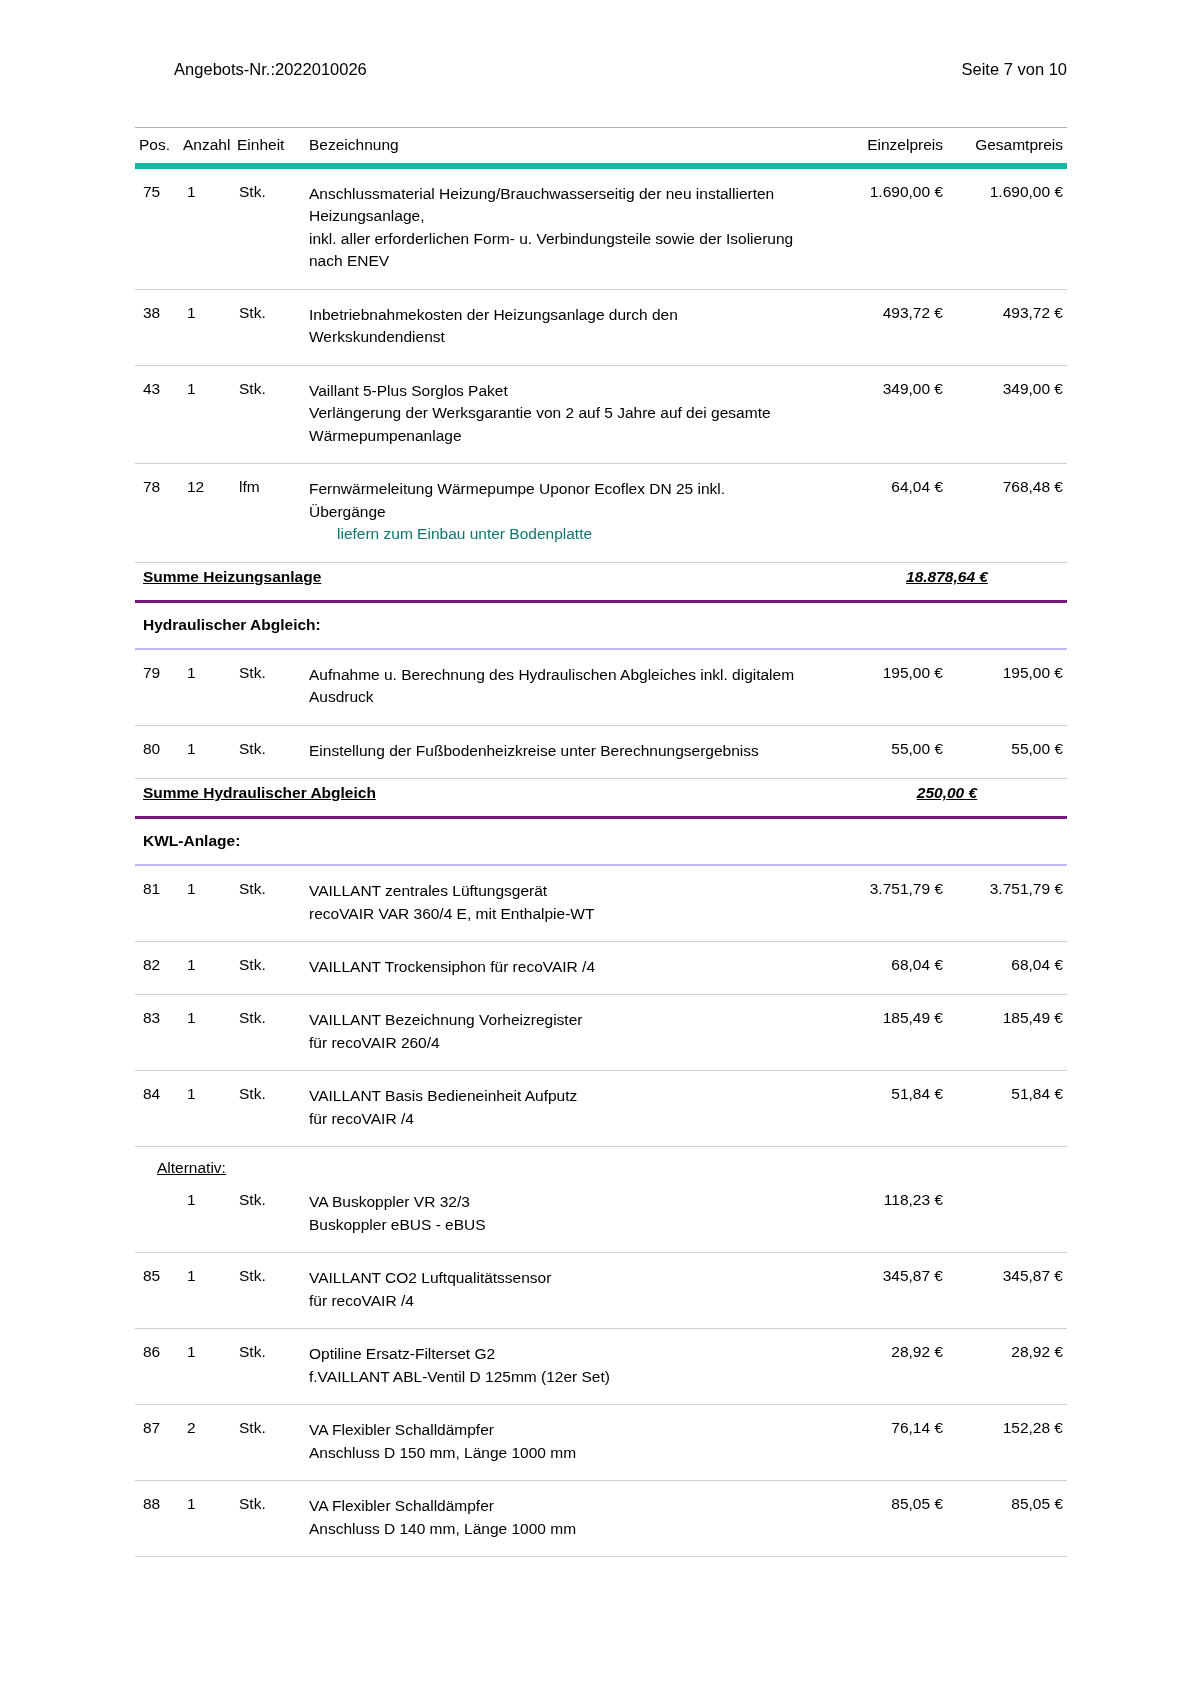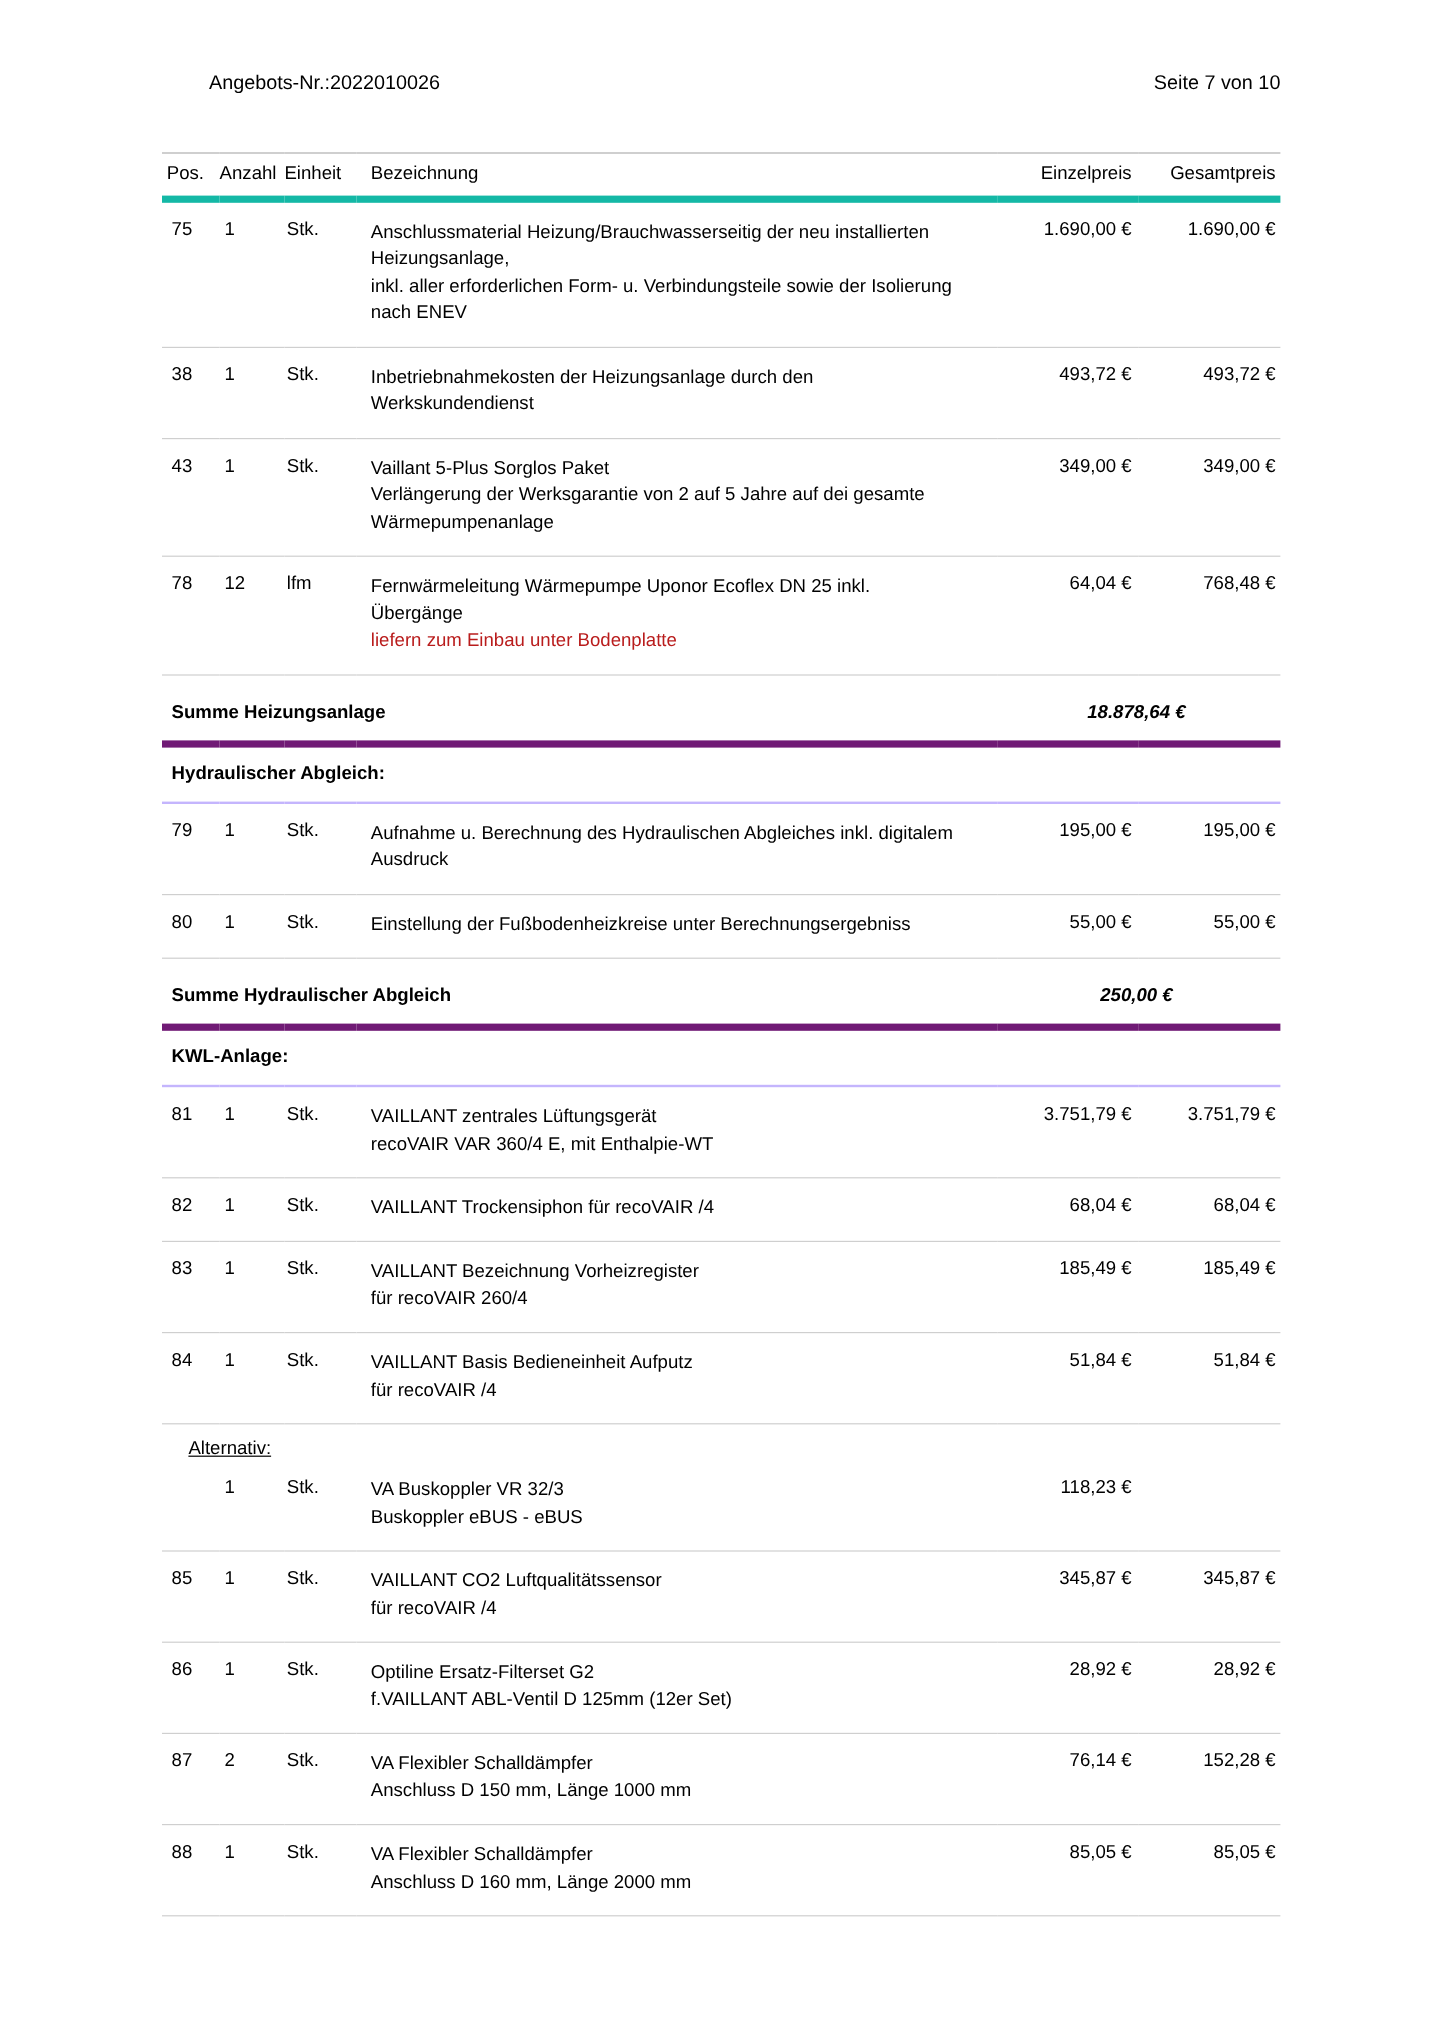--- a/index.html
+++ b/index.html
@@ -99,23 +99,24 @@
   }
   .alt-label {
     display: inline-block;
     text-decoration: underline;
     padding-left: 22px;
   }
 
   
   tr.sum-row > td {
     border-top: 1px solid #b0b0b0;
-    border-bottom: 6px solid #701a75;
-    padding: 22px 0 14px 0;
+    border-bottom: 3px solid #701a75;
+    padding: 5px 0 14px 0;
     font-weight: bold;
+    text-decoration: underline;
   }
   tr.sum-row td.sum-label { padding-left: 8px; }
   tr.sum-row td.sum-value {
     text-align: center;
     padding-right: 4px;
     font-style: italic;
     font-weight: bold;
     white-space: nowrap;
   }
 
@@ -213,21 +214,21 @@
           <td class="einzel">349,00 €</td>
           <td class="gesamt">349,00 €</td>
         </tr>
         <tr class="item-row">
           <td class="pos">78</td>
           <td class="anzahl">12</td>
           <td class="einheit">lfm</td>
           <td class="bez">
             <span class="desc-line">Fernwärmeleitung Wärmepumpe Uponor Ecoflex DN 25 inkl.</span>
             <span class="desc-line">Übergänge</span>
-            <span class="desc-note" style="color: #b91c1c;">liefern zum Einbau unter Bodenplatte</span>
+            <span class="desc-note" style="color: #0f766e; margin-left: 28px;">liefern zum Einbau unter Bodenplatte</span>
           </td>
           <td class="einzel">64,04 €</td>
           <td class="gesamt">768,48 €</td>
         </tr>
         <tr class="sum-row">
           <td class="sum-label" colspan="4">Summe Heizungsanlage</td>
           <td class="sum-value" colspan="2">18.878,64 €</td>
         </tr>
         <tr class="group-row">
           <td class="group-label" colspan="6">Hydraulischer Abgleich:</td>
@@ -349,21 +350,21 @@
           </td>
           <td class="einzel">76,14 €</td>
           <td class="gesamt">152,28 €</td>
         </tr>
         <tr class="item-row">
           <td class="pos">88</td>
           <td class="anzahl">1</td>
           <td class="einheit">Stk.</td>
           <td class="bez">
             <span class="desc-line">VA Flexibler Schalldämpfer</span>
-            <span class="desc-line">Anschluss D 160 mm, Länge 2000 mm</span>
+            <span class="desc-line">Anschluss D 140 mm, Länge 1000 mm</span>
           </td>
           <td class="einzel">85,05 €</td>
           <td class="gesamt">85,05 €</td>
         </tr>
       </tbody>
   </table>
 
 </div>
 
 </body></html>

